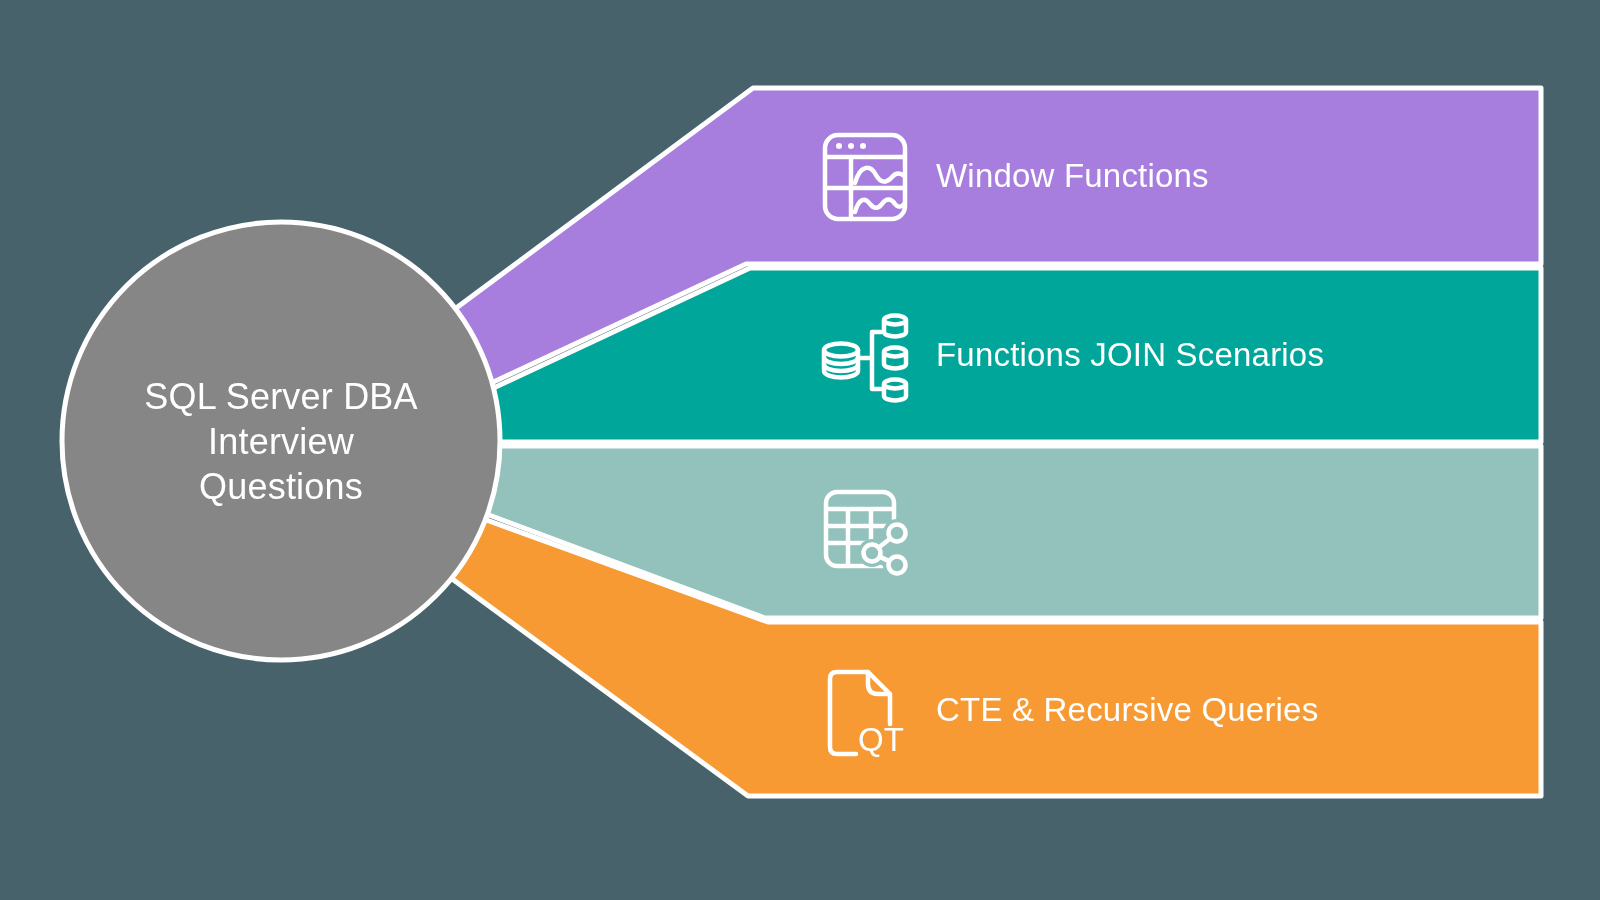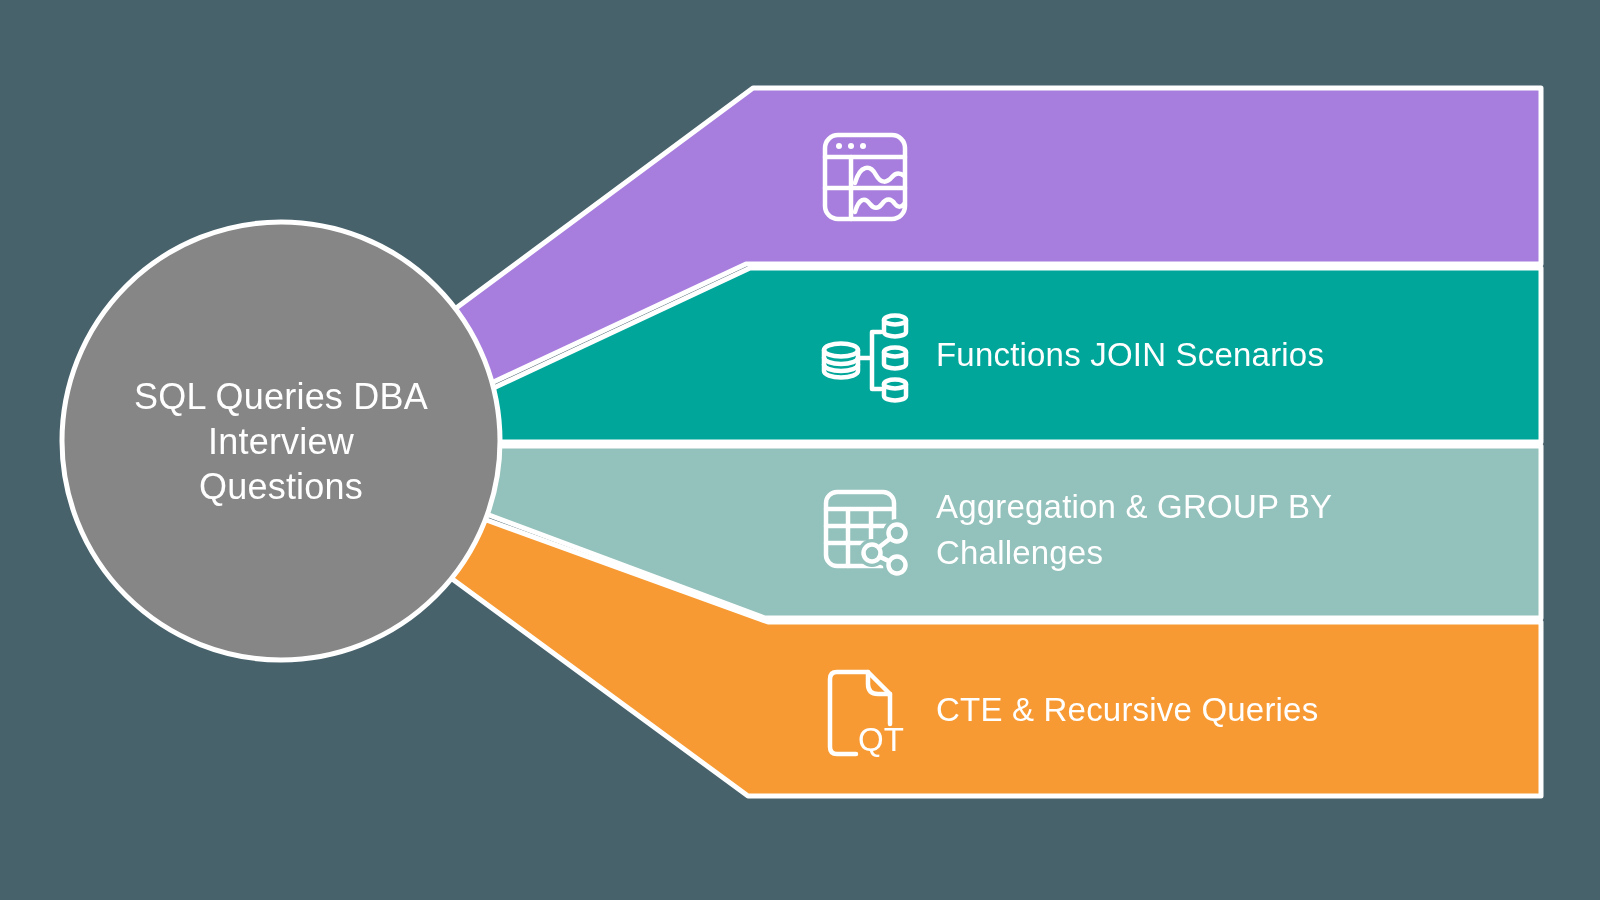--- a/index.html
+++ b/index.html
@@ -93,22 +93,21 @@
       <circle cx="77" cy="78" r="8.5" class="st"></circle>
     </g>
 
     <g transform="translate(820,666)">
       <path d="M70,58 V28 L48,6 H17 Q10,6 10,13 V81 Q10,88 17,88 H36" class="st"></path>
       <path d="M48,6 V18 Q48,28 58,28 H70" class="st"></path>
       <text x="38" y="85" font-size="33" fill="#ffffff" stroke="none" font-family="&quot;Liberation Sans&quot;,&quot;DejaVu Sans&quot;,sans-serif">QT</text>
     </g>
   </svg>
 
-  <div class="center-text">SQL Queries DBA
+  <div class="center-text">SQL Server DBA
 Interview
 Questions</div>
 
+  <div class="band-label" style="top:176px;">Window Functions</div>
   <div class="band-label" style="top:355px;">Functions JOIN Scenarios</div>
-  <div class="band-label" style="top:530px;">Aggregation &amp; GROUP BY
-Challenges</div>
   <div class="band-label" style="top:710px;">CTE &amp; Recursive Queries</div>
 
 </div>
 
 </body></html>

